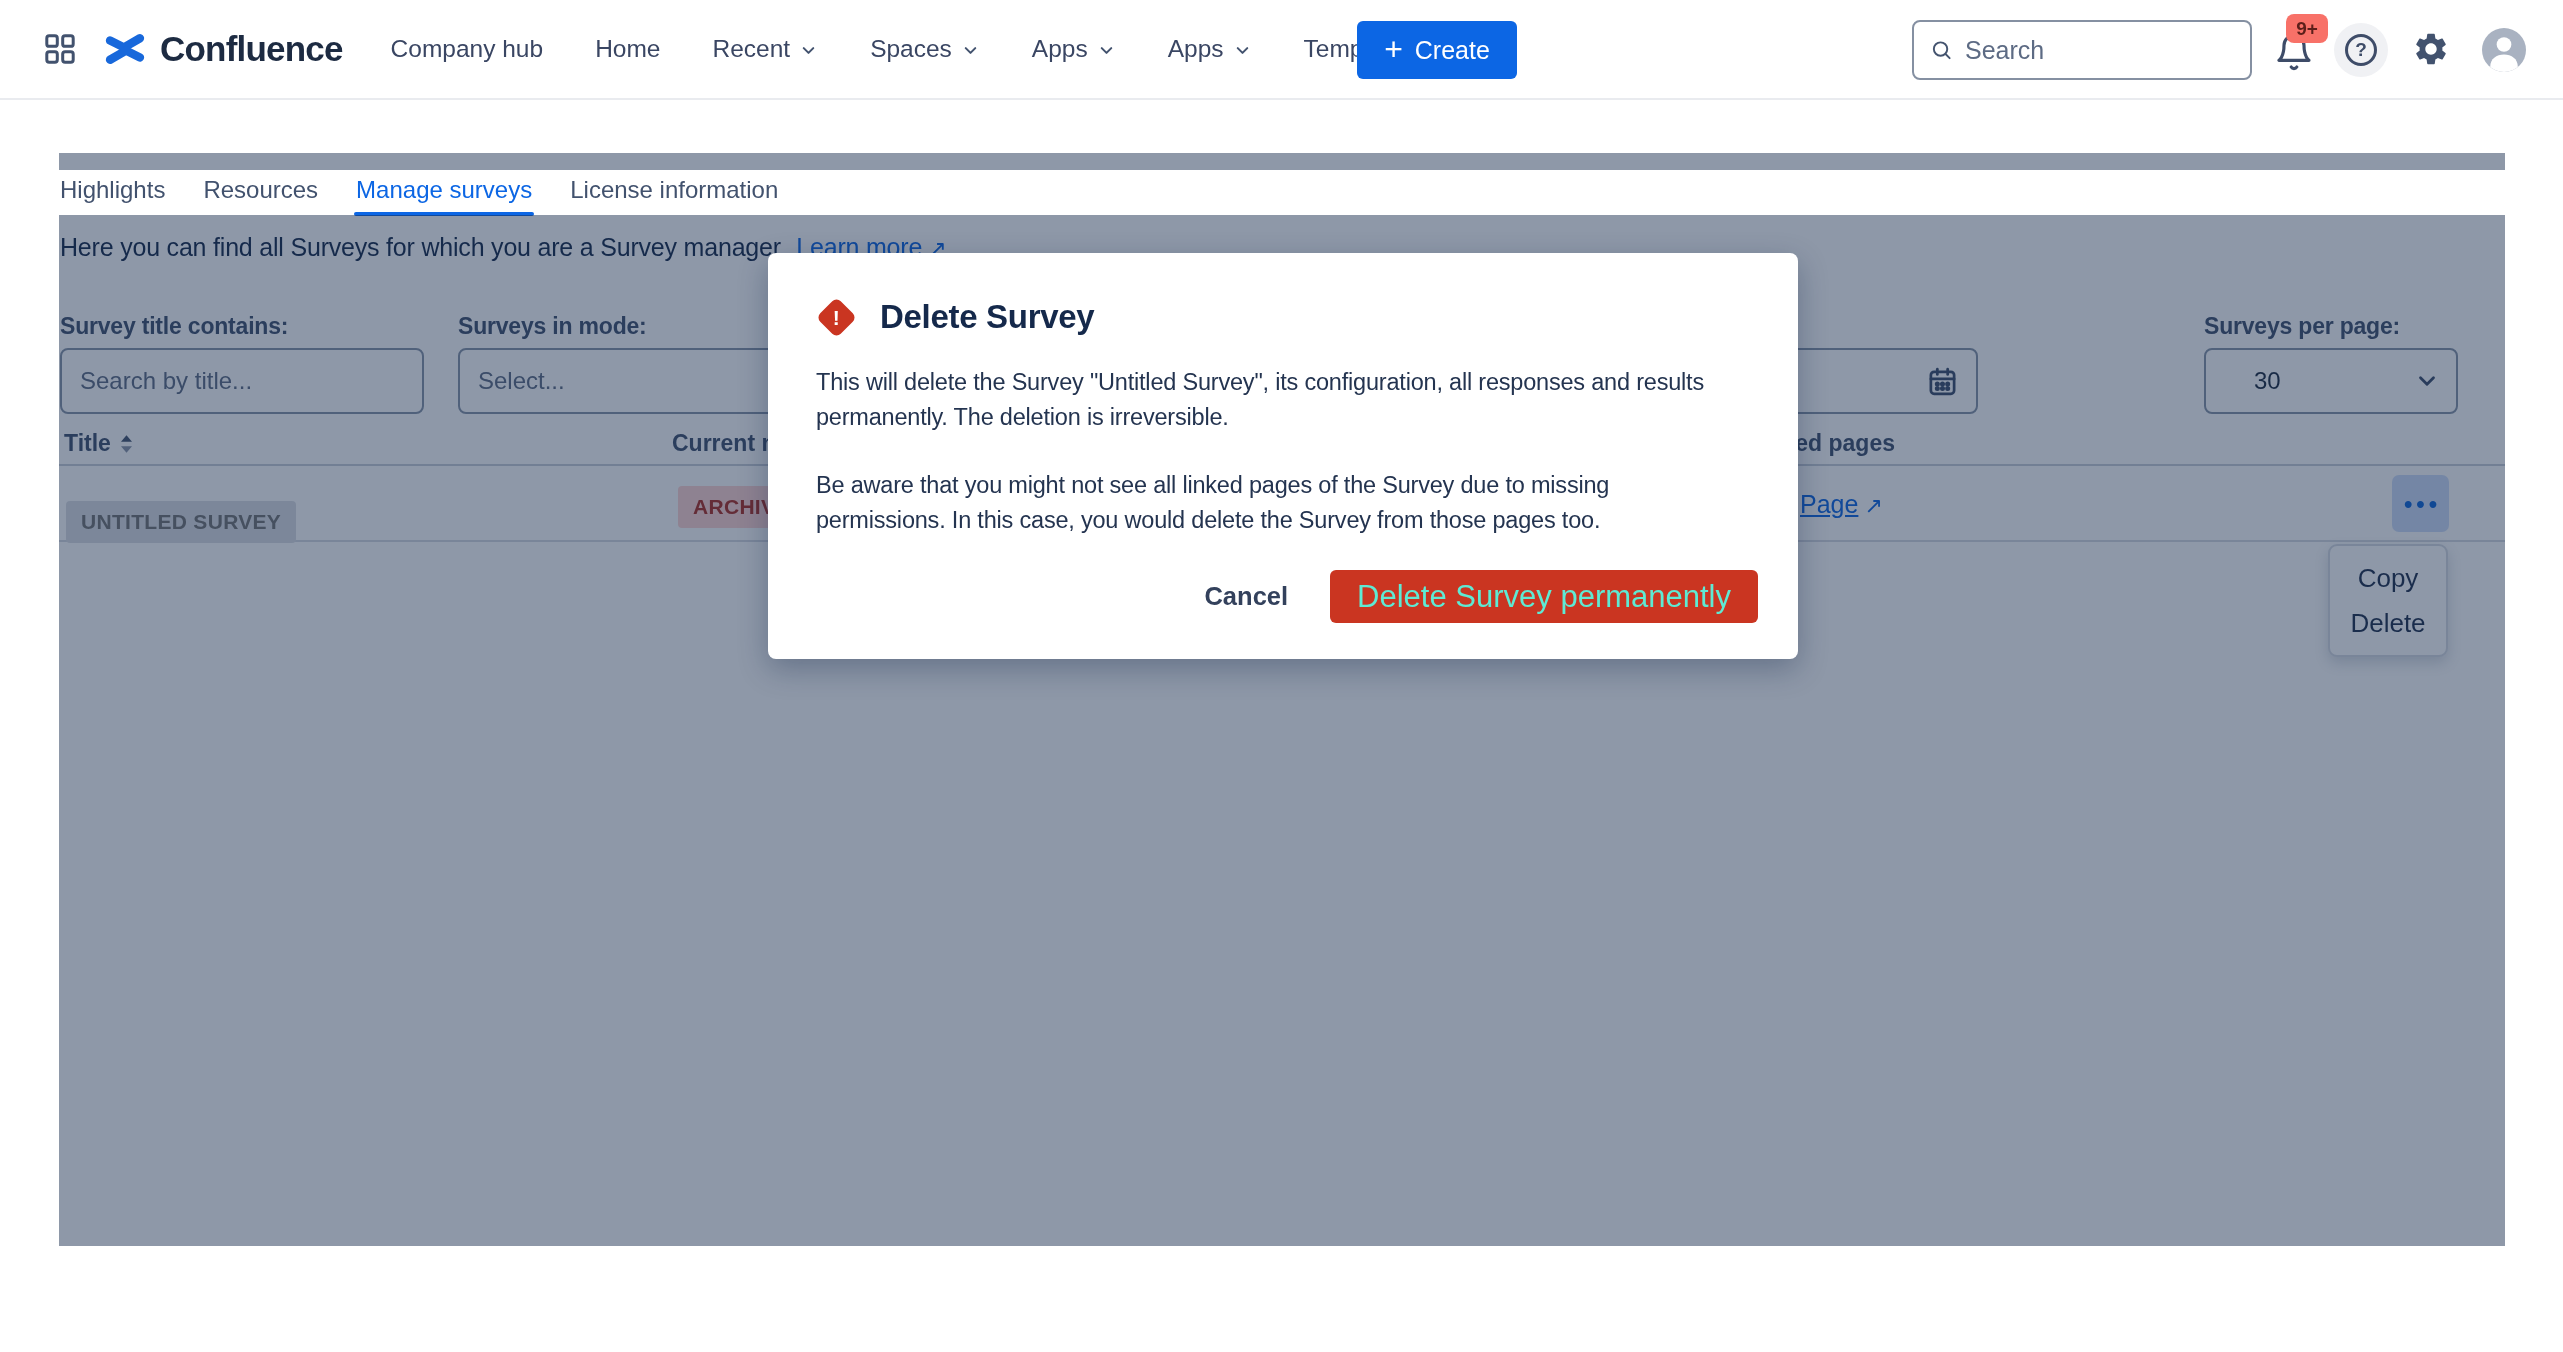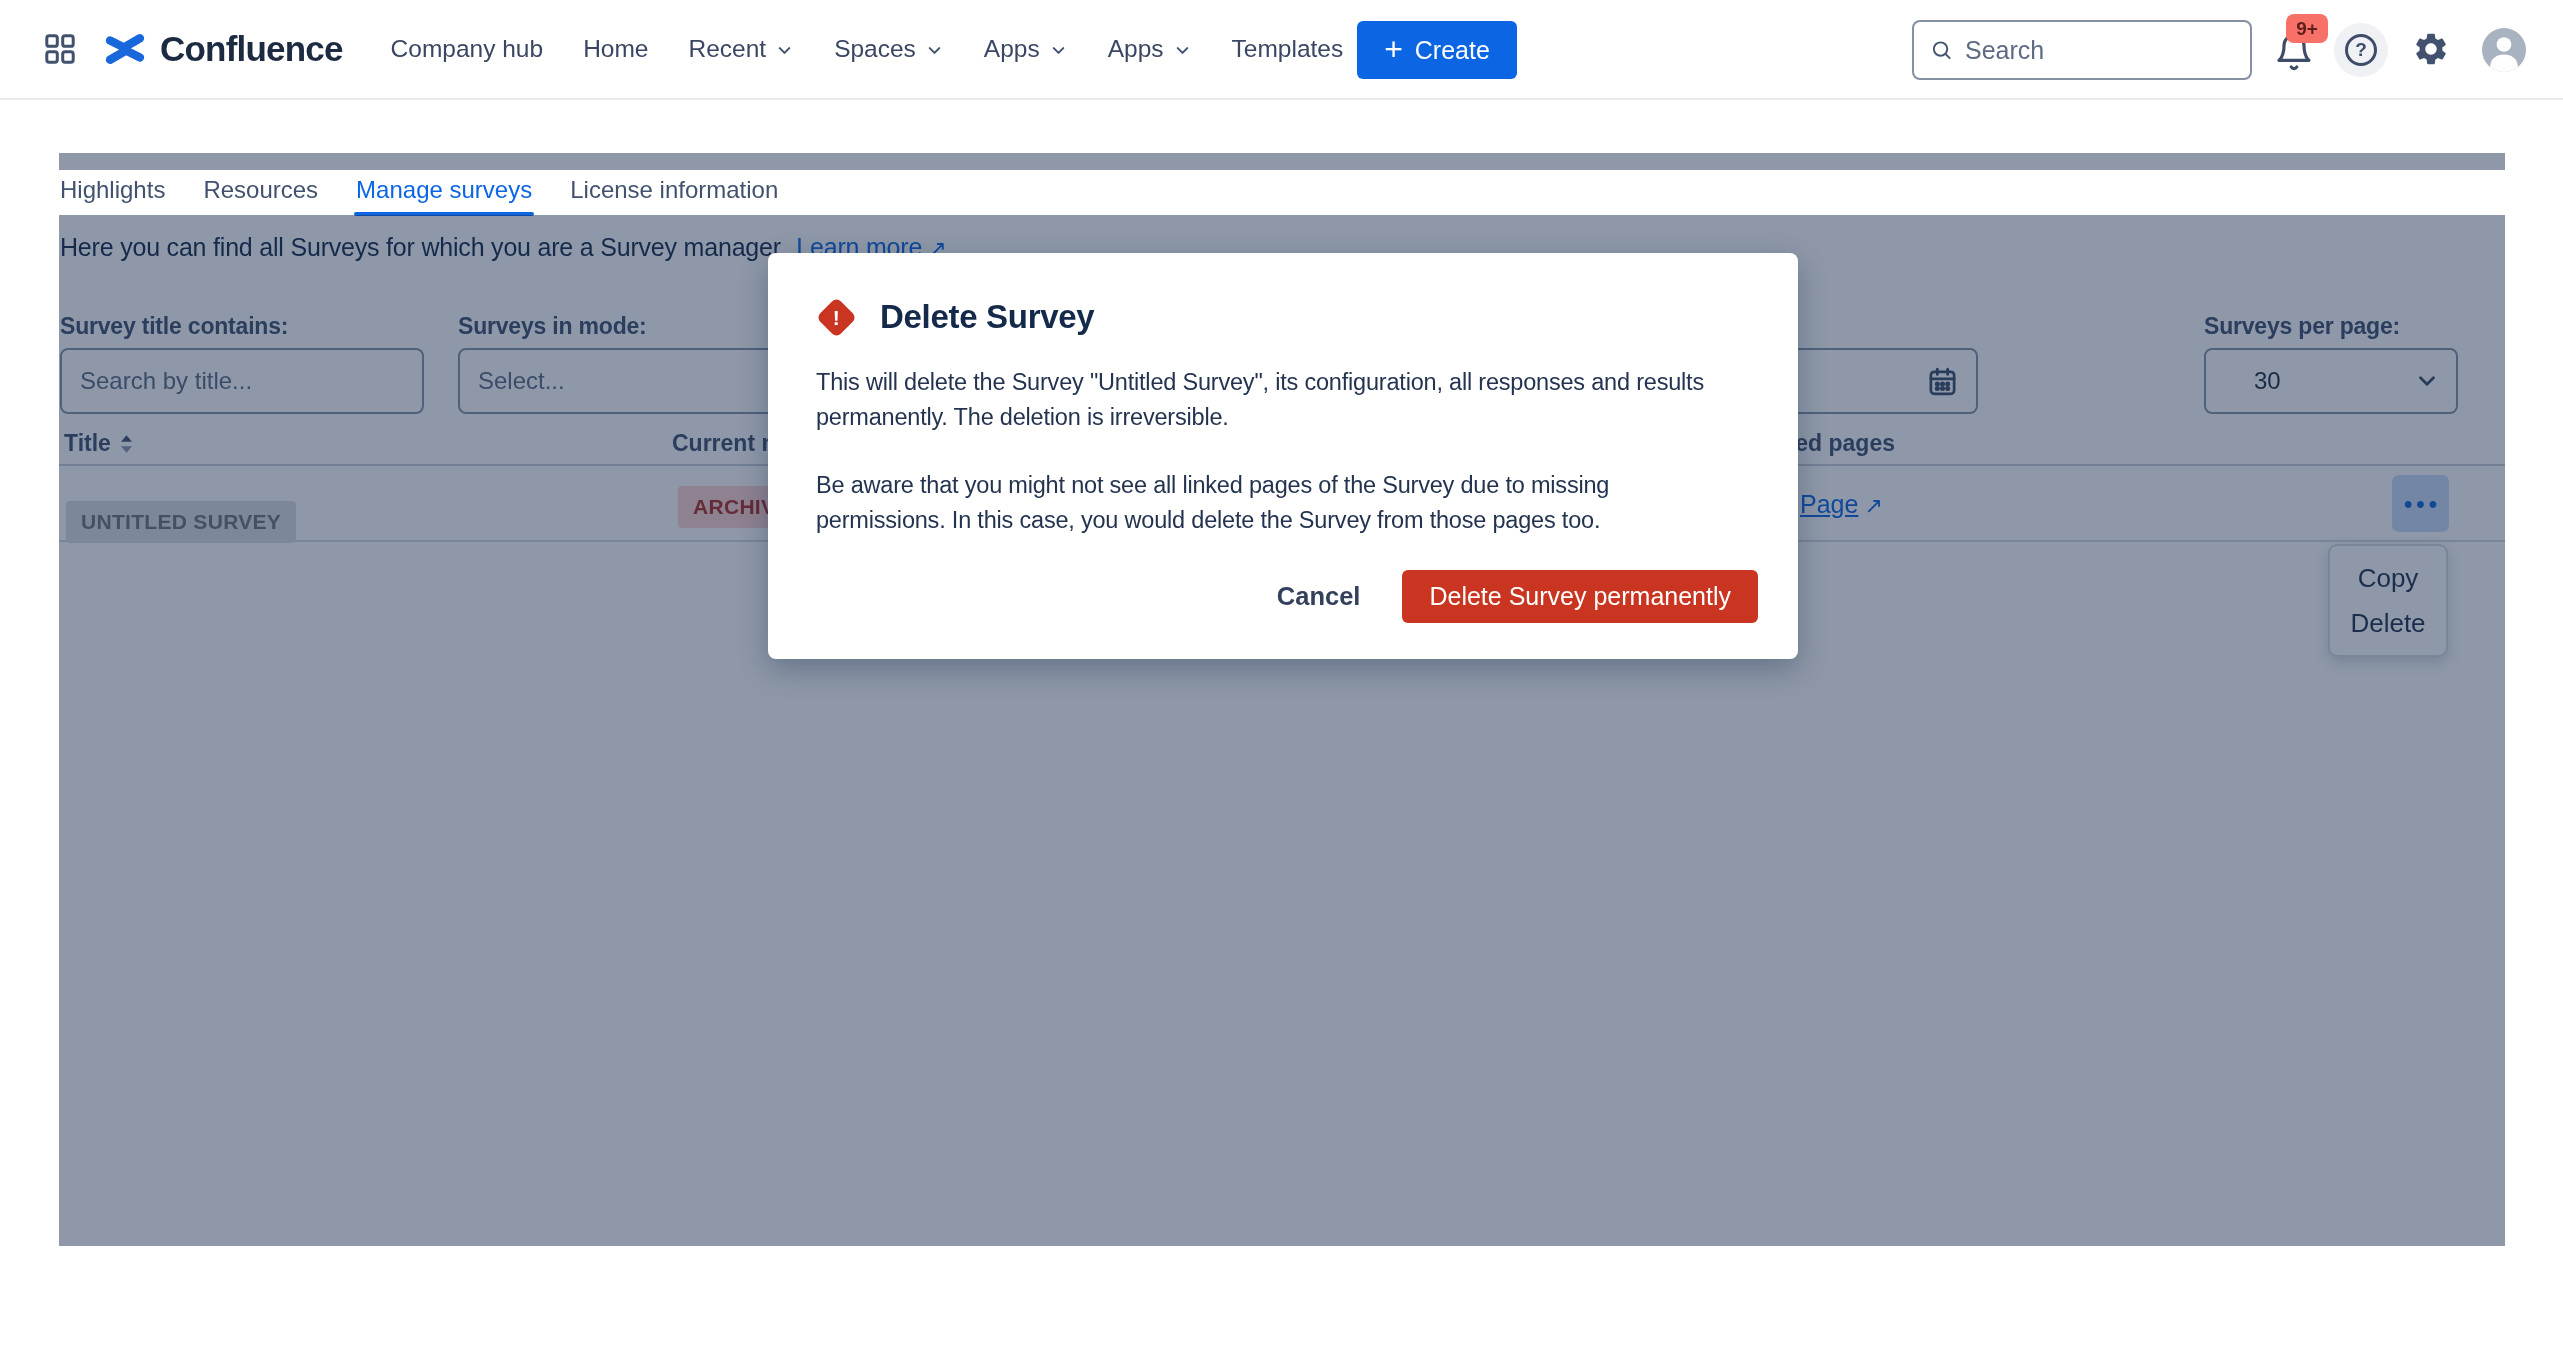--- a/index.html
+++ b/index.html
@@ -16,21 +16,21 @@
   
   .topnav {
     position:absolute; left:0; top:0; width:2563px; height:100px;
     background:#fff; border-bottom:2px solid #e9ebef;
     display:flex; align-items:center; z-index:60;
   }
   .nav-left { display:flex; align-items:center; padding-left:42px; }
   .appgrid { width:36px; height:36px; margin-right:24px; cursor:pointer; }
   .logo-mark { width:46px; height:46px; margin-right:12px; }
   .wordmark { font-size:35px; font-weight:bold; letter-spacing:-0.8px; color:#1d2b42; margin-right:48px; }
-  .nav-items { display:flex; align-items:center; gap:40px; }
+  .nav-items { display:flex; align-items:center; gap:52px; }
   .nav-item { font-size:24.5px; color:#3a4663; display:flex; align-items:center; gap:9px; cursor:pointer; white-space:nowrap; }
   .nav-chev { margin-top:3px; }
 
   .create-btn {
     position:absolute; left:1357px; top:21px; width:160px; height:58px;
     background:#0c66e4; border-radius:6px; color:#fff;
     display:flex; align-items:center; justify-content:center; gap:12px;
     font-size:25px; cursor:pointer;
   }
   .create-plus { font-size:32px; font-weight:normal; line-height:0; margin-top:-3px; }
@@ -163,21 +163,21 @@
   }
   .p1 { top:112px; }
   .p2 { top:215px; }
   .modal-foot {
     position:absolute; right:40px; bottom:36px; display:flex; align-items:center; gap:42px;
   }
   .cancel-btn { font-size:25.5px; color:#33415c; font-weight:bold; cursor:pointer; }
   .danger-btn {
     height:53px; padding:0 27px; background:#ca3521; border-radius:6px; cursor:pointer;
     display:flex; align-items:center; justify-content:center;
-    color:#ffffff; font-size:25px; white-space:nowrap;
+    color:#5eead4; font-size:31px; white-space:nowrap;
   }
 </style>
 </head>
 <body>
 
 <div class="topnav">
   <div class="nav-left">
     <div class="appgrid">
       <svg viewBox="0 0 24 24" fill="none" stroke="#42526e" stroke-width="2">
         <rect x="3.2" y="3.2" width="7" height="7" rx="1.6"></rect>

